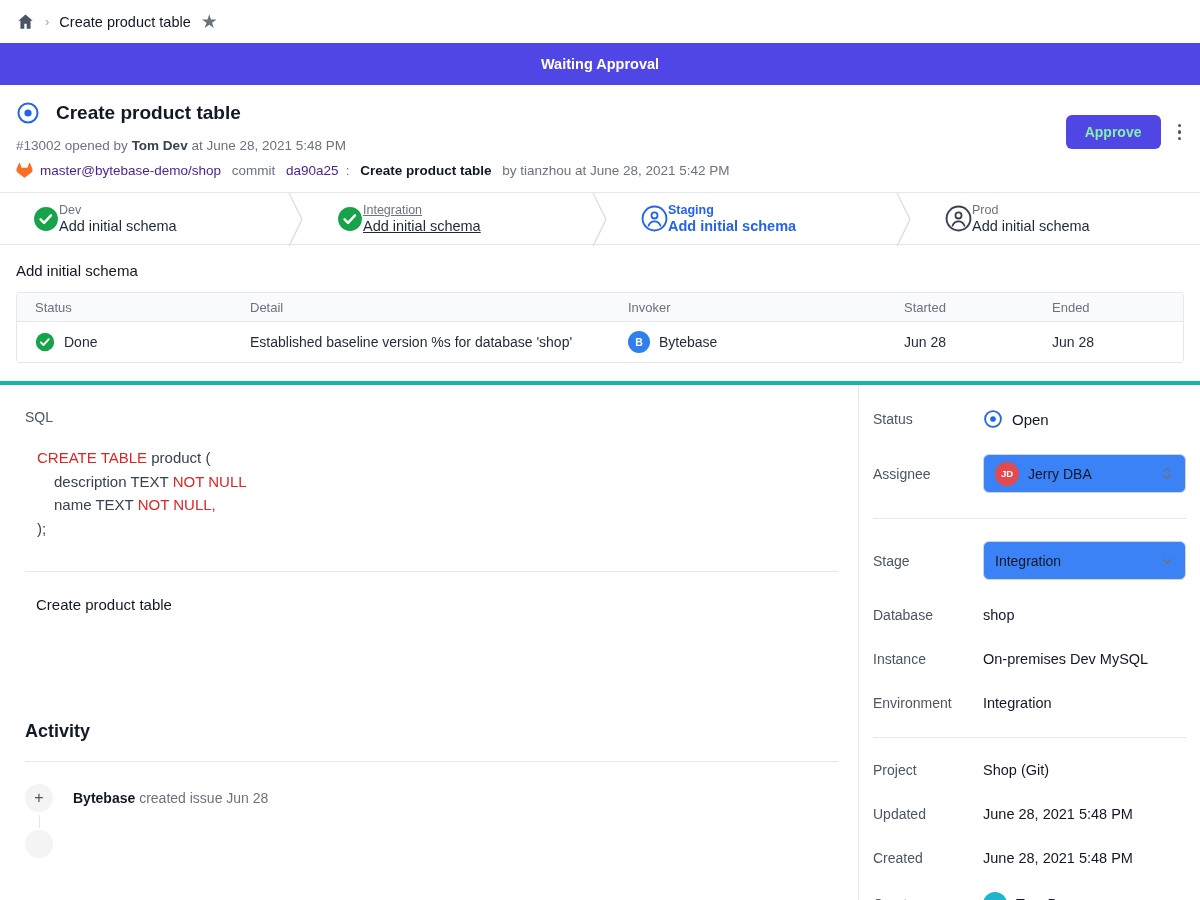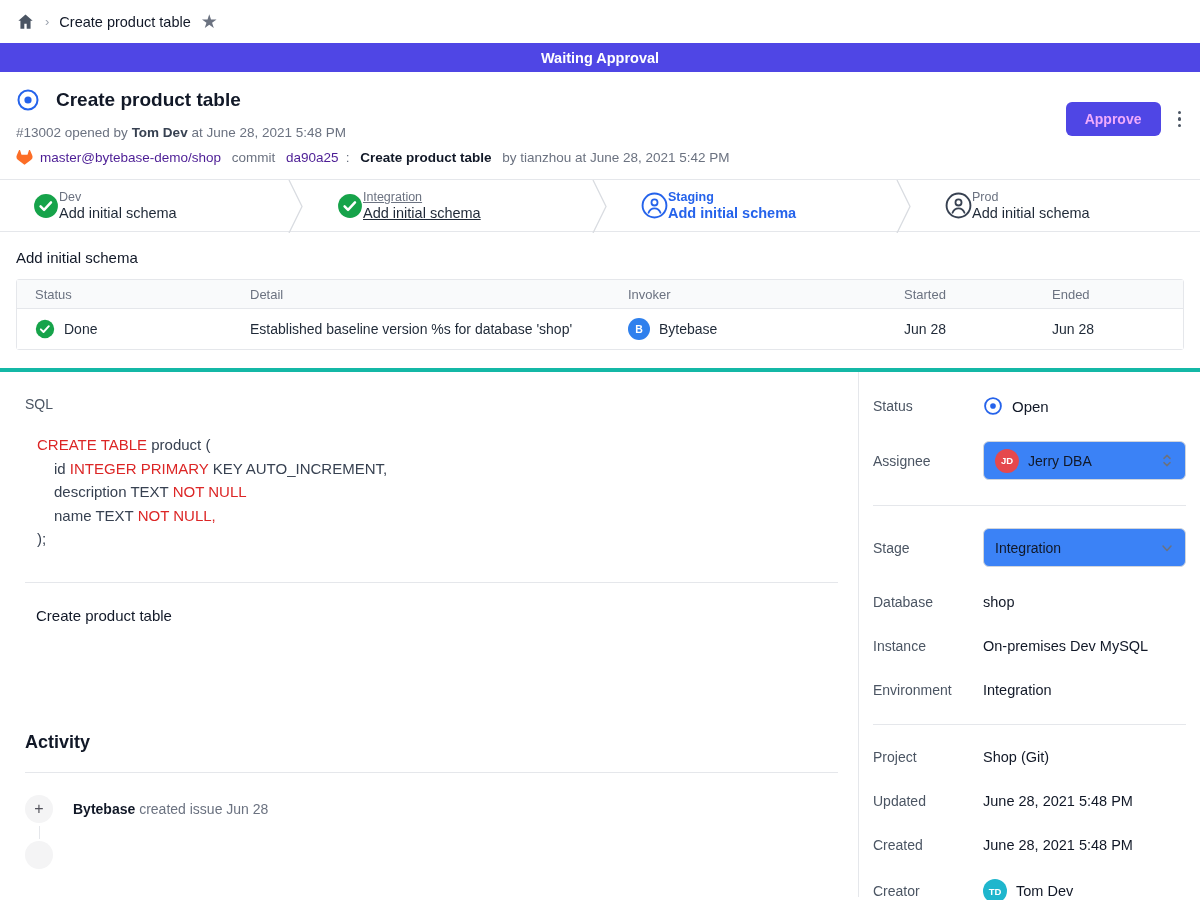--- a/index.html
+++ b/index.html
@@ -6,35 +6,35 @@
   html,body { width:1200px; height:900px; overflow:hidden; background:#fff;
     font-family:"Liberation Sans","DejaVu Sans",sans-serif; color:#1f2937; }
 
   
   .breadcrumb { height:43px; display:flex; align-items:center; padding:0 16px; gap:10px; background:#fff; }
   .breadcrumb .crumb { font-size:14.5px; color:#111827; cursor:pointer; }
   .bc-chevron { color:#9ca3af; font-size:13px; }
   .star { color:#6b7280; font-size:19px; cursor:pointer; line-height:1; }
 
   
-  .banner { height:29px; background:#4f46e5; color:#fff; display:flex; align-items:center; justify-content:center;
+  .banner { height:42px; background:#4f46e5; color:#fff; display:flex; align-items:center; justify-content:center;
     font-size:14.5px; font-weight:700; }
 
   
   .header { position:relative; padding:16px 16px 14px 16px; background:#fff; }
   .title-row { display:flex; align-items:center; gap:16px; }
   .open-icon { flex:0 0 auto; display:block; }
   .page-title { font-size:19px; font-weight:700; color:#111827; }
   .meta-line { margin-top:13px; font-size:13.5px; color:#6b7280; white-space:pre; }
   .meta-line .strong { color:#374151; font-weight:600; }
   .commit-line { margin-top:9px; display:flex; align-items:center; gap:7px; font-size:13.5px; color:#6b7280; white-space:pre; }
   .link { color:#4c1d95; cursor:pointer; }
   .commit-msg { color:#111827; font-weight:600; }
   .header-actions { position:absolute; top:30px; right:16px; display:flex; align-items:center; gap:14px; }
-  .btn-approve { background:#4f46e5; color:#f0abfc; border:none; border-radius:6px; font-size:14px; font-weight:600;
+  .btn-approve { background:#4f46e5; color:#86efac; border:none; border-radius:6px; font-size:14px; font-weight:600;
     padding:9px 19px; cursor:pointer; font-family:inherit; }
   .kebab { display:flex; flex-direction:column; gap:3px; padding:4px 3px; cursor:pointer; }
   .kebab span { width:3.5px; height:3.5px; border-radius:50%; background:#4b5563; }
 
   
   .pipeline { display:flex; align-items:stretch; border-top:1px solid #e5e7eb; border-bottom:1px solid #e5e7eb; height:53px; }
   .stage { flex:1; display:flex; align-items:center; gap:0; padding-left:33px; cursor:pointer; }
   .stage-texts { display:flex; flex-direction:column; gap:1px; }
   .stage-env { font-size:12.5px; color:#6b7280; }
   .stage-task { font-size:14.5px; color:#1f2937; }
@@ -209,21 +209,20 @@
     </div>
   </div>
 </div>
 
 <div class="main">
 
   <div class="left-pane">
     <div class="section-label">SQL</div>
     <div class="code">
       <div class="code-line"><span class="kw">CREATE TABLE</span><span> product (</span></div>
-      <div class="code-line ind"><span>id </span><span class="kw">INTEGER PRIMARY</span><span> KEY AUTO_INCREMENT,</span></div>
       <div class="code-line ind"><span>description TEXT </span><span class="kw">NOT NULL</span></div>
       <div class="code-line ind"><span>name TEXT </span><span class="kw">NOT NULL,</span></div>
       <div class="code-line"><span>);</span></div>
     </div>
     <hr class="lp-divider">
     <div class="desc-text">Create product table</div>
     <div class="activity-title">Activity</div>
     <hr class="activity-hr">
     <div class="activity-item">
       <div class="plus-circle">+</div>

